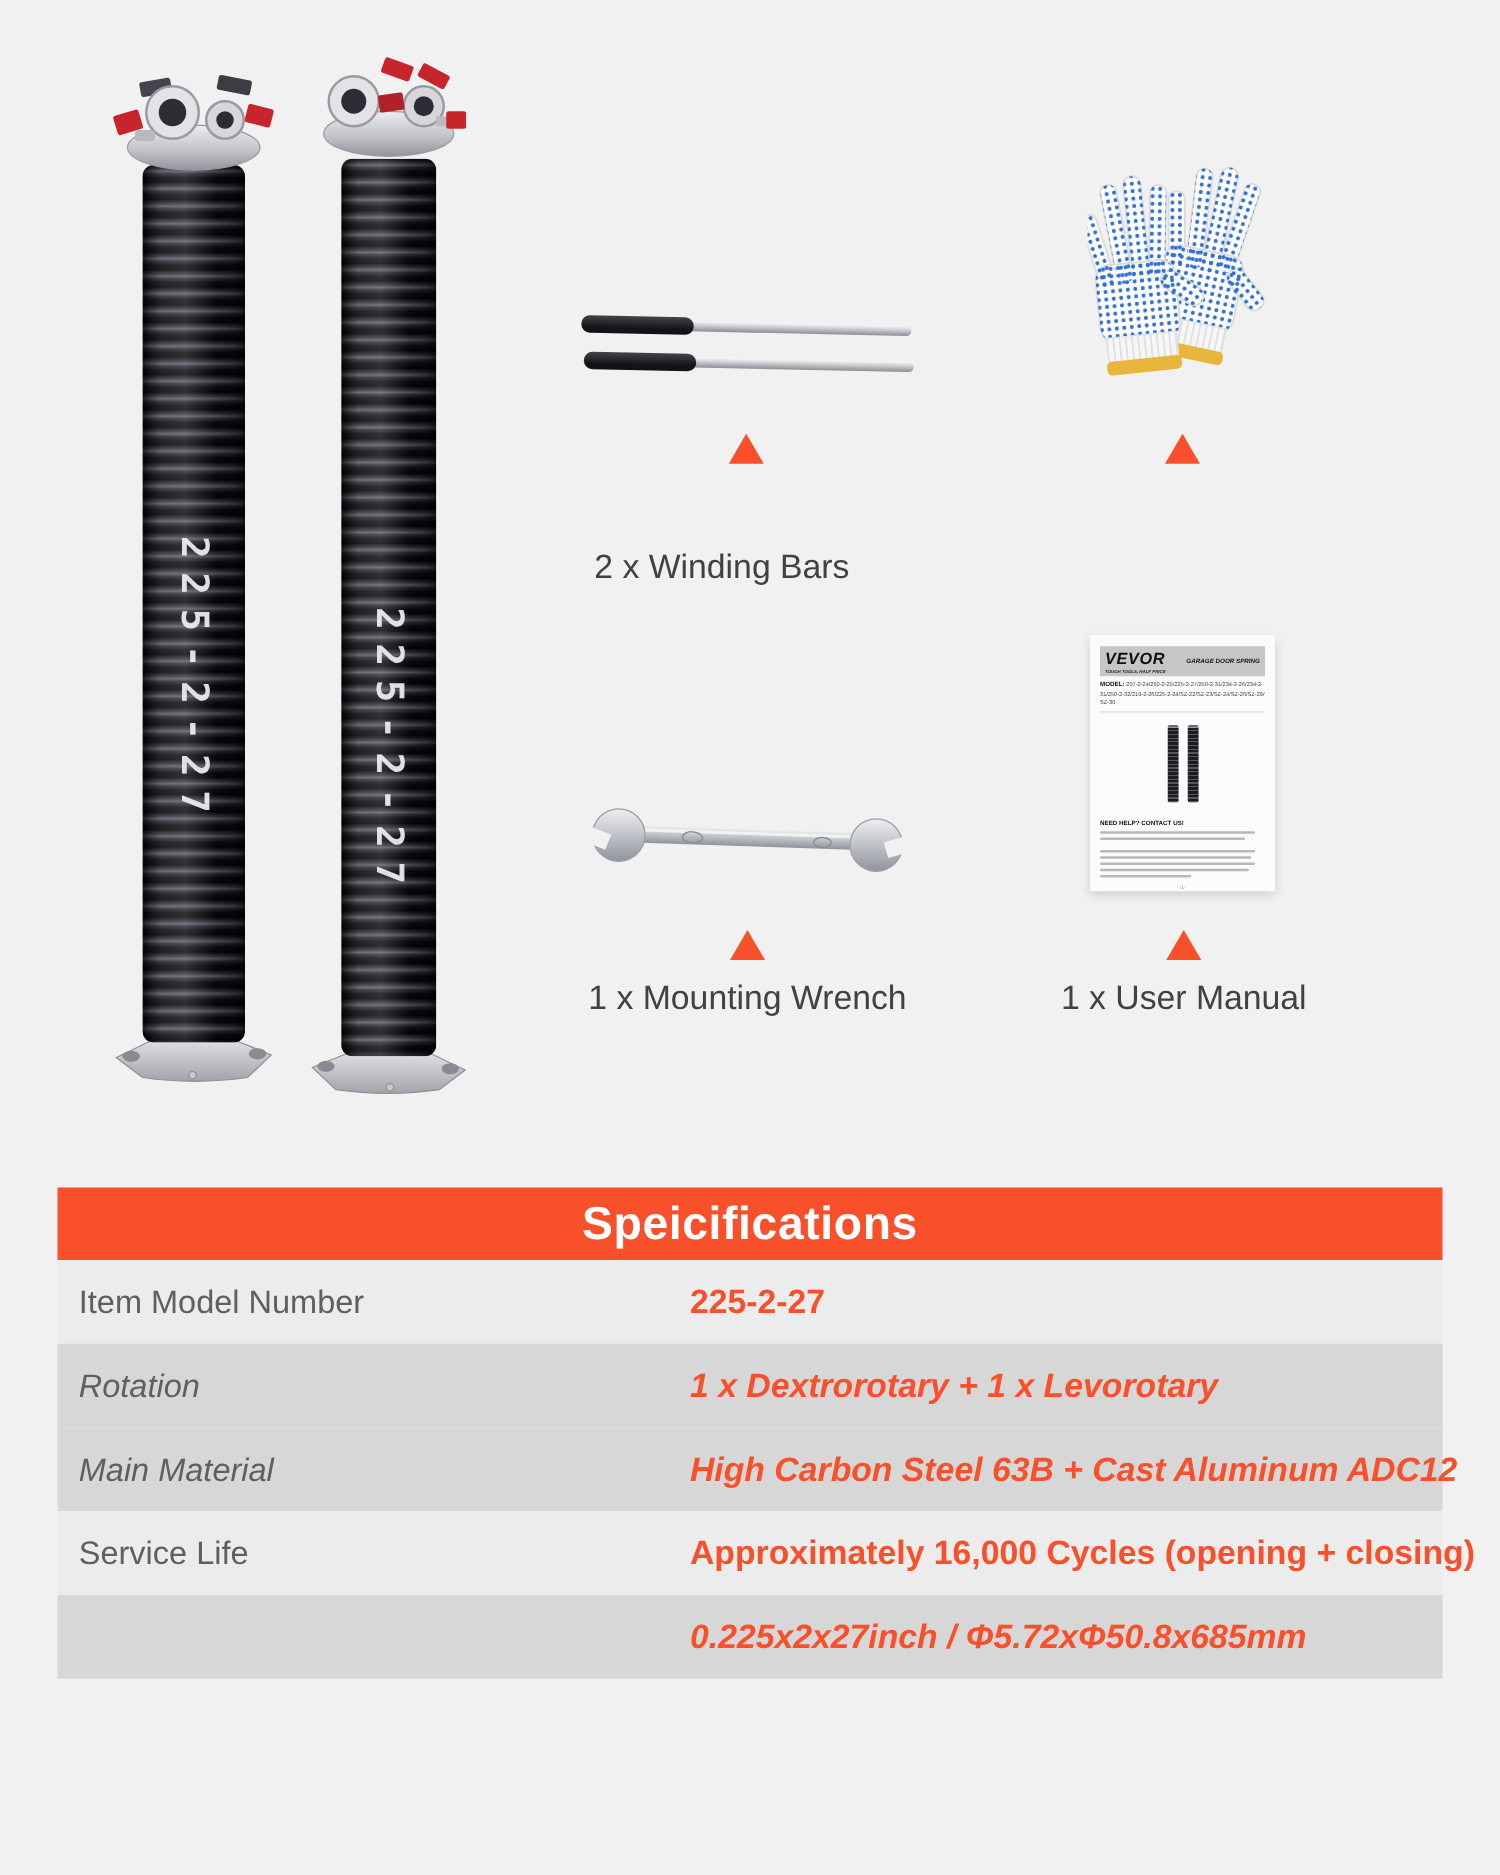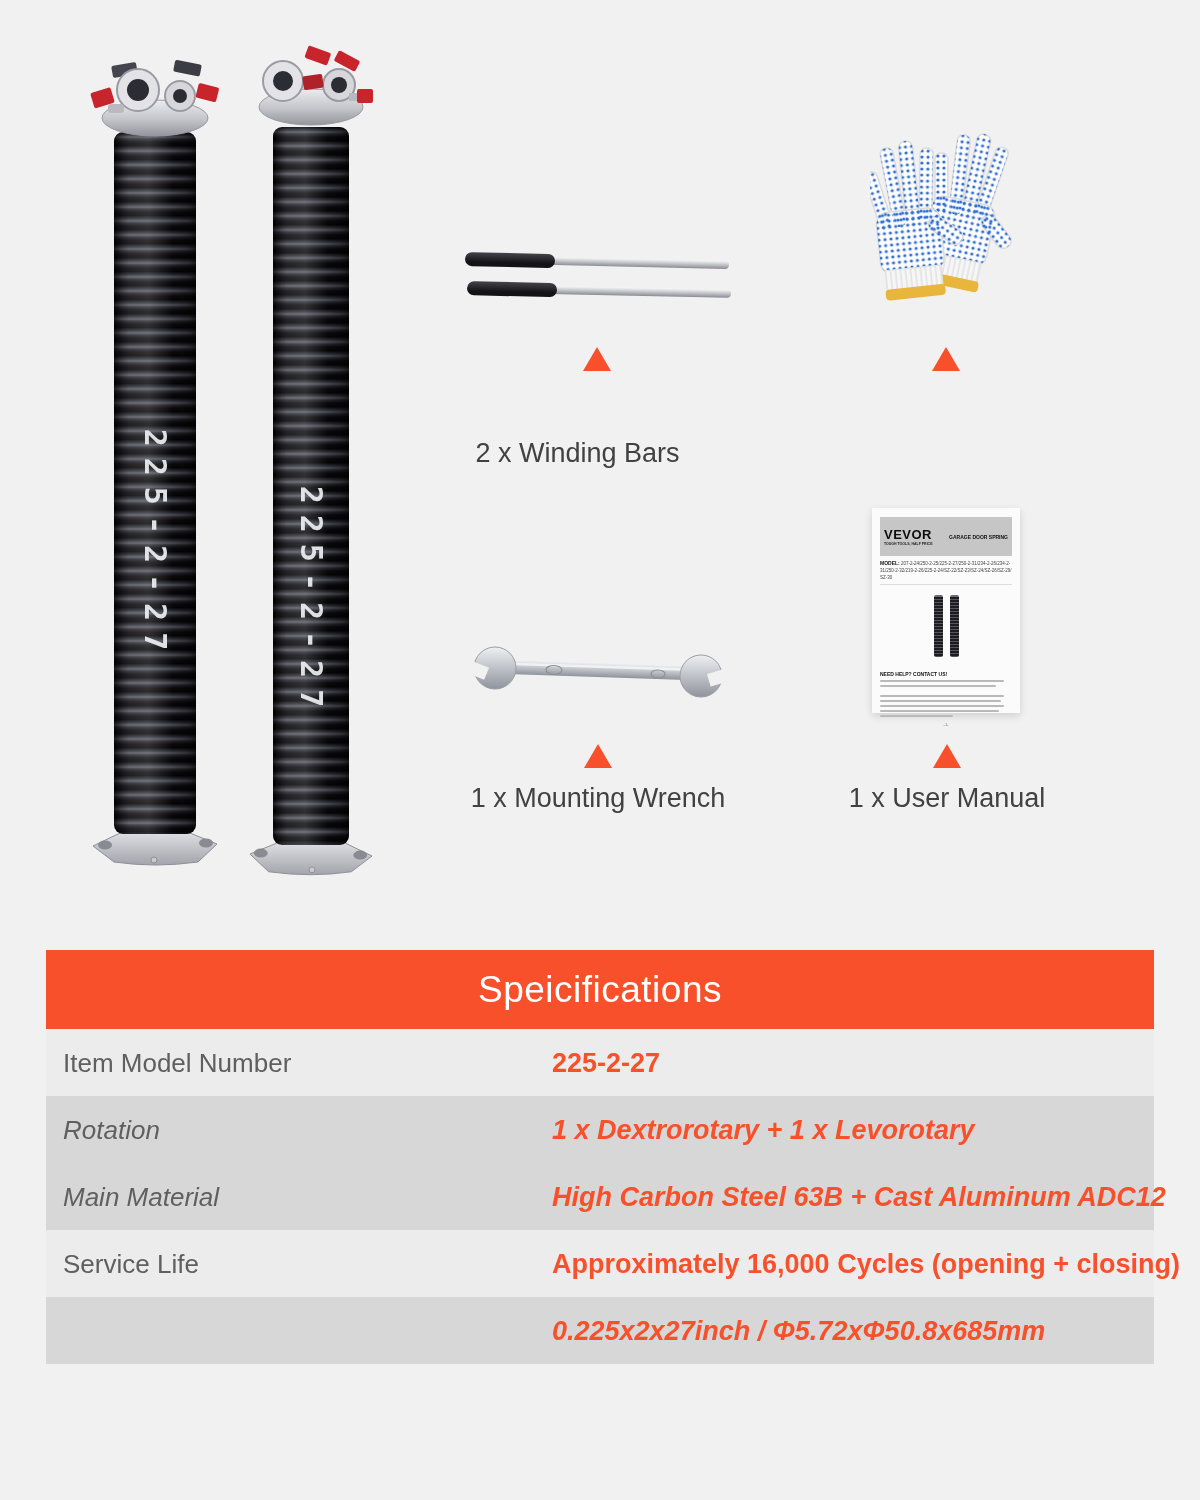--- a/index.html
+++ b/index.html
@@ -46,42 +46,42 @@
 
   
   .tri{position:absolute;width:0;height:0;
     border-left:14px solid transparent;border-right:14px solid transparent;
     border-bottom:24px solid var(--accent);}
   .item-label{position:absolute;font-size:27px;color:#414141;text-align:center;}
 
   
   .manual{position:absolute;left:872px;top:508px;width:148px;height:205px;
     background:#fbfbfb;box-shadow:0 3px 8px rgba(0,0,0,.14);padding:9px 8px 0 8px;}
-  .manual-header{background:#c6c6c6;height:39px;display:flex;align-items:center;
-    justify-content:space-between;padding:0 4px;}
+  .manual-header{background:#c6c6c6;height:24px;display:flex;align-items:center;
+    justify-content:space-between;padding:0 4px;font-style:italic;}
   .manual-brand{line-height:1;}
   .manual-brand .b{font-size:13px;font-weight:bold;letter-spacing:.5px;color:#0d0d0d;}
   .manual-brand .t{font-size:3.5px;font-weight:bold;color:#222;display:block;margin-top:1px;}
   .manual-title{font-size:5px;font-weight:bold;color:#111;}
   .manual-model{margin-top:4px;font-size:4.5px;color:#444;line-height:1.5;
     border-bottom:1px solid #ddd;padding-bottom:3px;word-break:break-all;}
   .manual-model b{font-size:5px;color:#111;}
   .manual-springs{display:flex;justify-content:center;gap:7px;margin-top:10px;height:64px;}
   .mini-spring{width:9px;height:62px;border-radius:2px;
     background:repeating-linear-gradient(180deg,#1c1c22 0 2px,#55555e 2px 3px);
     border-top:2px solid #6a6a72;}
   .manual-help{font-size:5px;font-weight:bold;color:#111;margin-top:12px;}
   .mline{height:2px;background:#b9b9b9;margin-top:3px;border-radius:1px;}
   .manual-page{font-size:4px;color:#777;text-align:center;margin-top:5px;}
 
   
   .spec-table{position:absolute;left:46px;top:950px;width:1108px;}
-  .spec-header{height:79px;background:var(--accent);color:#ffffff;
+  .spec-header{height:58px;background:var(--accent);color:#ffffff;
     display:flex;align-items:center;justify-content:center;
-    font-size:37px;font-weight:normal;letter-spacing:.5px;}
+    font-size:37px;font-weight:bold;letter-spacing:.5px;}
   .spec-row{position:relative;height:67px;}
   .spec-row.light{background:var(--row-light);}
   .spec-row.dark{background:var(--row-dark);font-style:italic;}
   .spec-label{position:absolute;left:17px;top:50%;transform:translateY(-50%);
     font-size:26px;color:#5f5f5f;}
   .spec-value{position:absolute;left:506px;top:50%;transform:translateY(-50%);
     font-size:27px;font-weight:bold;color:var(--accent);white-space:nowrap;}
 
   svg{display:block;}
 </style>

